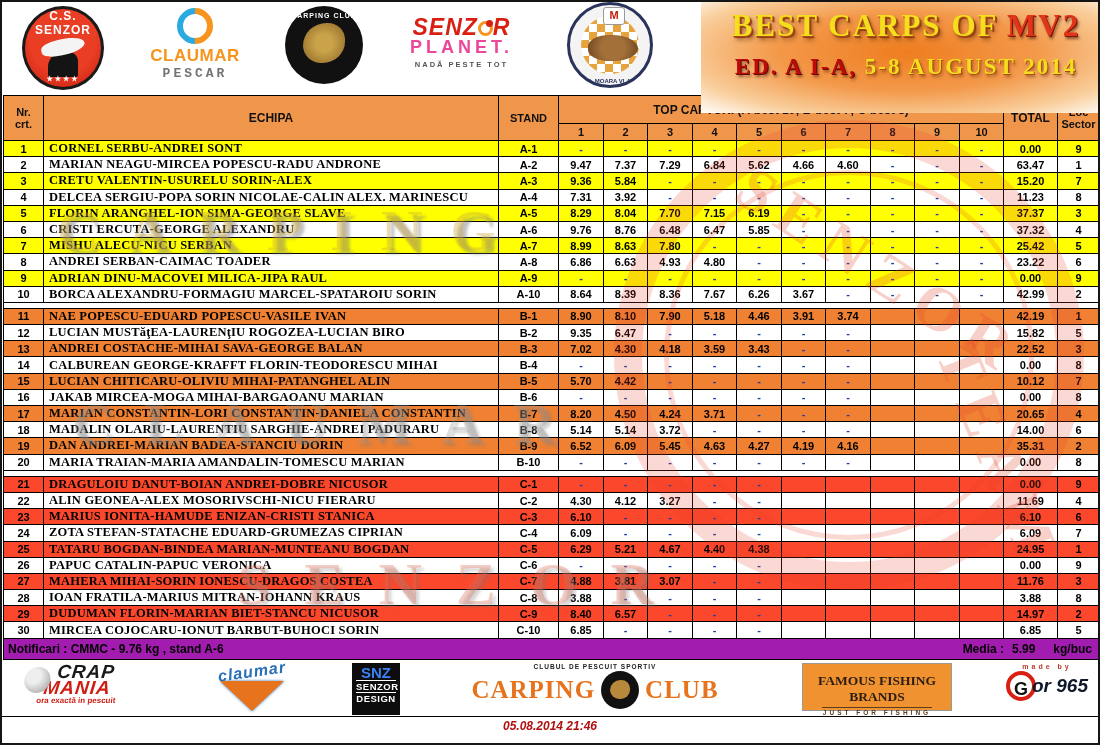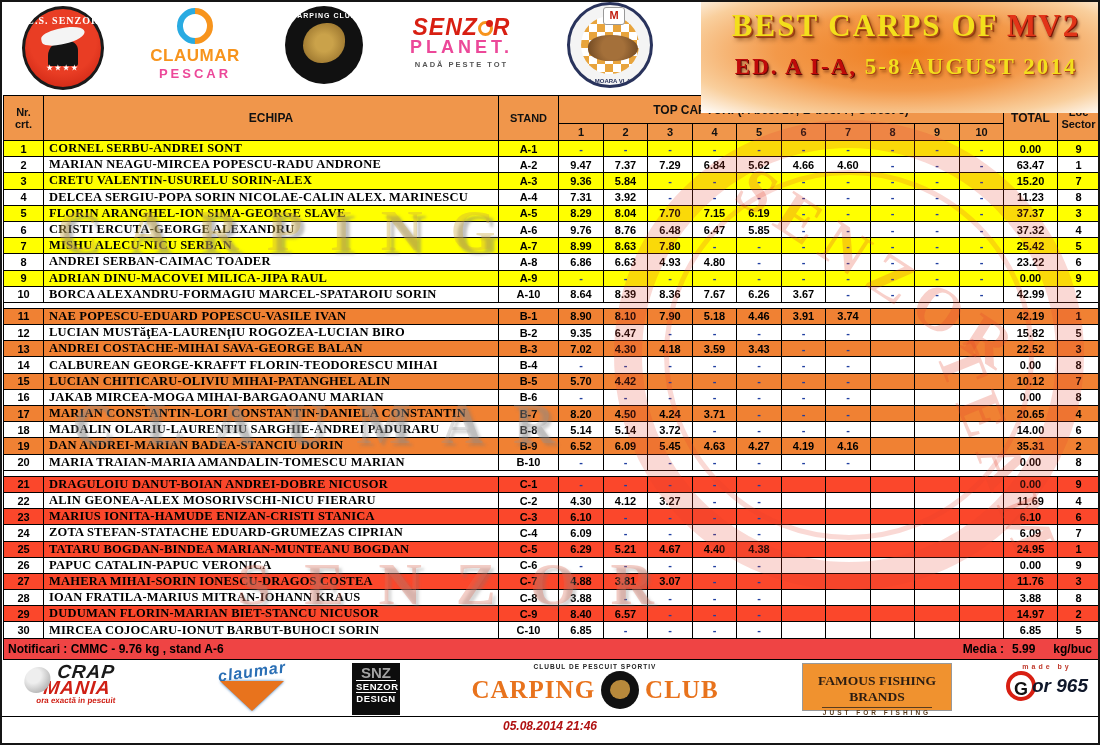--- a/index.html
+++ b/index.html
@@ -4,29 +4,29 @@
 <style>
   html,body{margin:0;padding:0;background:#e8e8e8;}
   #app{width:1100px;height:745px;box-sizing:border-box;border:2px solid #151515;background:#fff;
        position:relative;overflow:hidden;font-family:"Liberation Sans",sans-serif;}
   
   .top-band{height:93px;position:relative;background:#fff;}
   .logo{position:absolute;top:4px;}
   
   .st-oval{left:20px;width:82px;height:84px;background:radial-gradient(circle at 50% 40%,#e93d24 55%,#c21d0e 100%);
      border:3px solid #1a1a1a;border-radius:50%;color:#fff;text-align:center;font-weight:bold;box-sizing:border-box;}
-  .st-oval .t1{font-size:10px;margin-top:6px;letter-spacing:1px;font-family:Liberation Serif, serif;}
+  .st-oval .t1{font-size:12px;letter-spacing:1px;}
   .st-fish{width:44px;height:16px;background:#f4f4f4;border-radius:50% 60% 60% 50%;margin:2px auto 0;transform:rotate(-12deg);}
   .st-man{width:30px;height:26px;background:#141414;margin:-4px auto 0;border-radius:60% 40% 10% 10%;}
   .st-stars{font-size:7px;letter-spacing:2px;margin-top:-2px;color:#fff;}
   
   .cl-logo{left:138px;width:110px;text-align:center;}
   .cl-ring{width:36px;height:36px;margin:2px auto;border-radius:50%;border:6px solid;border-color:#f7941d #f7941d #29abe2 #29abe2;transform:rotate(45deg);box-sizing:border-box;}
   .cl-n1{color:#f7941d;font-weight:bold;font-size:17px;letter-spacing:.5px;}
-  .cl-n2{color:#ec4899;font-weight:bold;font-size:13px;letter-spacing:3px;}
+  .cl-n2{color:#737373;font-weight:bold;font-size:13px;letter-spacing:3px;font-family:Liberation Mono, monospace;}
   
   .cc-circle{left:283px;width:78px;height:78px;background:#111;border-radius:50%;color:#fff;text-align:center;box-sizing:border-box;padding-top:6px;}
   .cc-circle .ring-text{font-size:7px;font-weight:bold;letter-spacing:1px;}
   .cc-gold{width:42px;height:40px;margin:4px auto 0;background:radial-gradient(circle,#caa24a 30%,#8a6524 100%);border-radius:58% 42% 55% 45%;}
   
   .sp-logo{left:392px;top:14px;width:135px;text-align:center;}
   .sp-l1{font-weight:bold;font-style:italic;font-size:23px;color:#d81f12;letter-spacing:1px;line-height:22px;}
   .sp-o{display:inline-block;width:15px;height:15px;border:3px solid #f7941d;border-radius:50%;position:relative;top:1px;box-sizing:border-box;}
   .sp-o::after{content:"";position:absolute;right:-3px;top:-4px;width:7px;height:7px;background:#d81f12;border-radius:50%;}
   .sp-l2{font-weight:bold;font-size:18px;color:#ec4899;letter-spacing:4px;line-height:18px;}
@@ -63,39 +63,39 @@
   td{font-size:11px;font-weight:bold;text-align:center;padding:0 2px;}
   td.echipa{text-align:left;font-family:"Liberation Serif",serif;font-size:12.5px;padding-left:5px;letter-spacing:.2px;}
   td.dash{color:#1f3ea0;}
   tr.gap{height:6px;}
   tr.gap td{border:none;border-left:1px solid #000;border-right:1px solid #000;background:#fff;}
   tr.sec-A.hl td{background:#ffff00;}
   tr.sec-B.hl td{background:#f08133;}
   tr.sec-C.hl td{background:#fb472b;}
   
   .notif{width:1096px;margin-left:1px;height:20px;border:1px solid #000;border-top:none;display:flex;align-items:center;
-     font-size:12px;font-weight:bold;background:#ef4444;}
+     font-size:12px;font-weight:bold;background:#a21caf;}
   .notif .left{padding-left:4px;flex:1;}
   .notif .m-label{margin-right:8px;}
   .notif .m-value{margin-right:18px;}
   .notif .m-unit{margin-right:8px;}
   
   .bottom-band{height:56px;position:relative;background:#fff;}
   .blogo{position:absolute;top:3px;}
   .crap{left:28px;transform:skewX(-6deg);}
   .crap .ball{position:absolute;left:-6px;top:4px;width:26px;height:26px;border-radius:50%;
      background:radial-gradient(circle at 35% 35%,#eee 30%,#999 100%);}
   .crap .l1{font-size:19px;font-weight:bold;font-style:italic;color:#1a1a1a;margin-left:26px;line-height:17px;letter-spacing:1px;}
   .crap .l2{font-size:19px;font-weight:bold;font-style:italic;color:#cf1f14;line-height:16px;margin-left:14px;letter-spacing:1px;}
   .crap .l3{font-size:8px;font-weight:bold;color:#cf1f14;margin-left:8px;}
   .claumar-b{left:195px;width:110px;text-align:center;}
   .claumar-b .name{color:#2a6fb5;font-weight:bold;font-style:italic;font-size:16px;letter-spacing:1px;transform:rotate(-8deg);}
   .claumar-b .tri{width:0;height:0;margin:0 auto;border-left:32px solid transparent;border-right:32px solid transparent;border-top:30px solid #e8731d;filter:drop-shadow(0 0 1.5px #2a6fb5);}
   .snz{left:350px;width:48px;height:50px;background:#0d0d0d;color:#fff;text-align:center;padding-top:2px;box-sizing:content-box;}
-  .snz .s1{color:#a3a3a3;font-weight:bold;font-size:15px;line-height:15px;}
+  .snz .s1{color:#3b82f6;font-weight:bold;font-size:15px;line-height:15px;}
   .snz .s2,.snz .s3{font-size:9.5px;font-weight:bold;letter-spacing:.5px;line-height:11px;border-top:1px solid #fff;margin:0 4px;}
   .ccb{left:478px;width:230px;text-align:center;}
   .ccb .top{font-size:6.5px;font-weight:bold;color:#222;letter-spacing:1px;}
   .ccb .row{display:flex;align-items:center;justify-content:center;gap:6px;margin-top:1px;}
   .ccb .word{color:#e8731d;font-weight:bold;font-size:25px;letter-spacing:1px;font-family:"Liberation Serif",serif;}
   .ccb .circ{width:38px;height:38px;background:#111;border-radius:50%;position:relative;flex:0 0 auto;}
   .ccb .circ::after{content:"";position:absolute;left:9px;top:9px;width:20px;height:19px;background:#b8893b;border-radius:55% 45% 50% 50%;}
   .ffb{left:800px;width:150px;height:48px;background:#f0922f;border:1px solid #999;text-align:center;box-sizing:border-box;padding-top:9px;}
   .ffb .f1{font-family:"Liberation Serif",serif;font-weight:bold;font-size:13.5px;color:#2b1d12;}
   .ffb .f2{font-size:6.5px;font-weight:bold;letter-spacing:3px;color:#5a3c1e;border-top:1px solid #5a3c1e;width:110px;margin:2px auto 0;padding-top:1px;}

